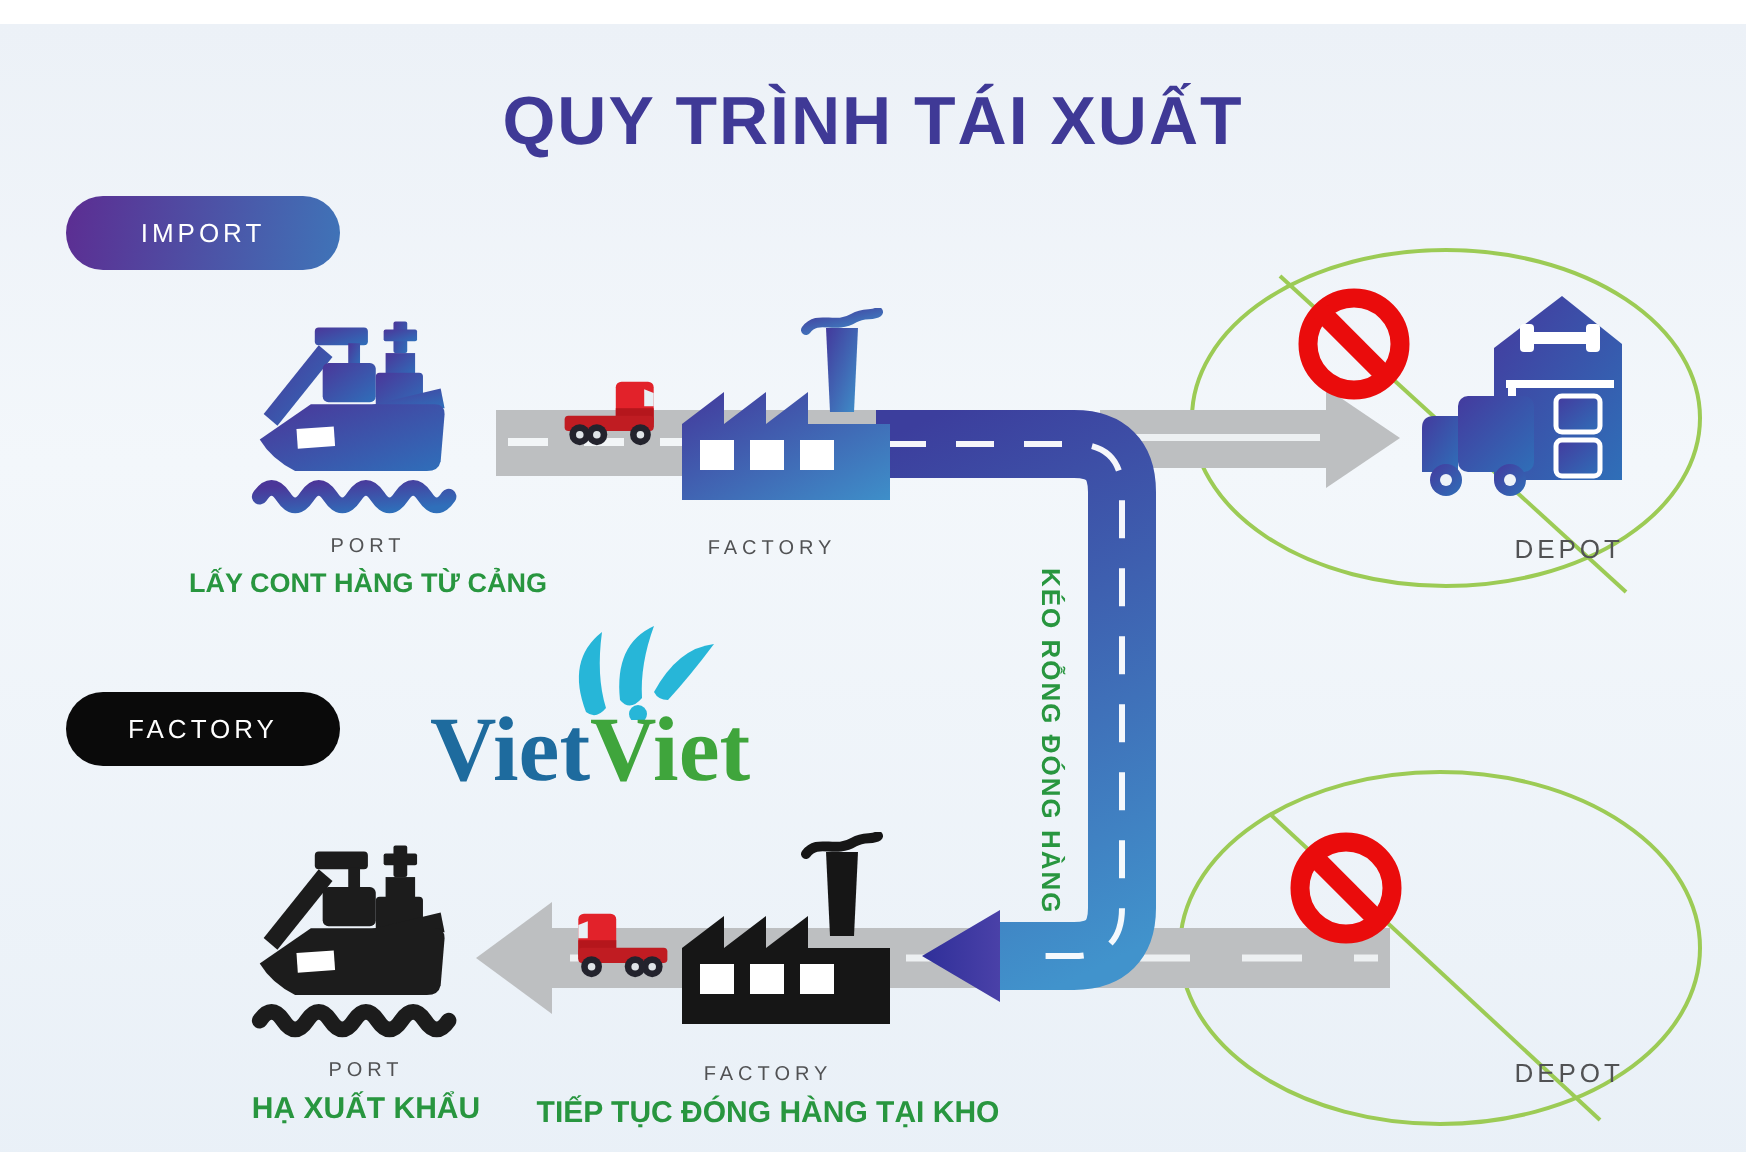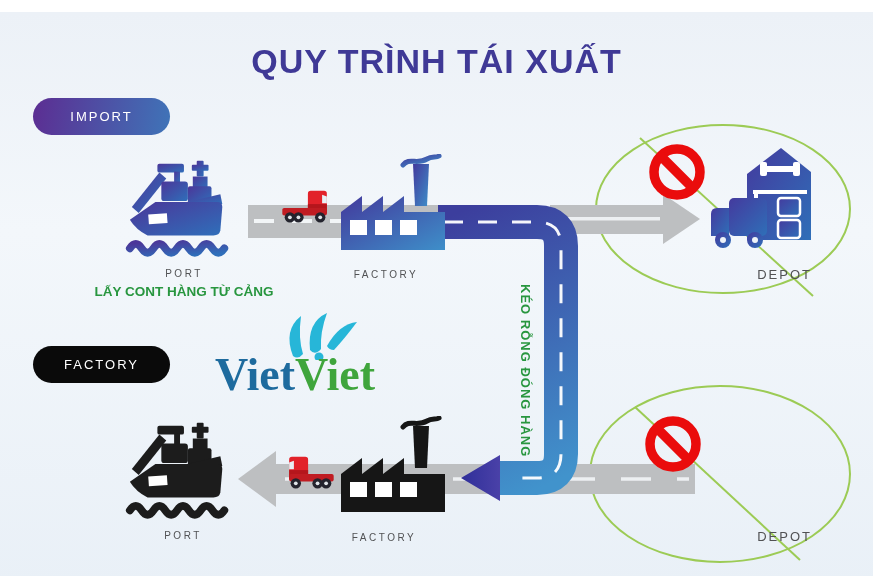--- a/index.html
+++ b/index.html
@@ -215,22 +215,24 @@
   </svg>
 
   <div class="abs station-name" style="left:114px;top:256px;width:140px;">PORT</div>
   <div class="abs station-desc desc-top" style="left:84px;top:272px;width:200px;">LẤY CONT HÀNG TỪ CẢNG</div>
 
   <div class="abs station-name" style="left:316px;top:257px;width:140px;">FACTORY</div>
 
   <div class="abs depot-label" style="left:712px;top:255px;width:100px;">DEPOT</div>
 
   <div class="abs station-name" style="left:113px;top:518px;width:140px;">PORT</div>
+  <div class="abs station-desc desc-bottom" style="left:83px;top:534px;width:200px;">HẠ XUẤT KHẨU</div>
 
   <div class="abs station-name" style="left:314px;top:520px;width:140px;">FACTORY</div>
+  <div class="abs station-desc desc-bottom" style="left:264px;top:536px;width:240px;">TIẾP TỤC ĐÓNG HÀNG TẠI KHO</div>
 
   <div class="abs depot-label" style="left:712px;top:517px;width:100px;">DEPOT</div>
 
   <div class="abs" style="left:215px;top:300px;width:230px;height:100px;">
     <svg class="abs" style="left:62px;top:0px;" width="84" height="48" viewBox="0 0 84 48">
       <g fill="#27b6d8">
         <path d="M16,44 Q6,18 24,4 Q21,26 26,42 Q21,48 16,44 Z"></path>
         <path d="M33,38 Q30,10 50,1 Q43,20 44,37 Q38,44 33,38 Z"></path>
         <path d="M50,34 Q62,12 80,10 Q68,26 57,38 Q52,38 50,34 Z"></path>
         <circle cx="42" cy="45" r="4.5"></circle>

